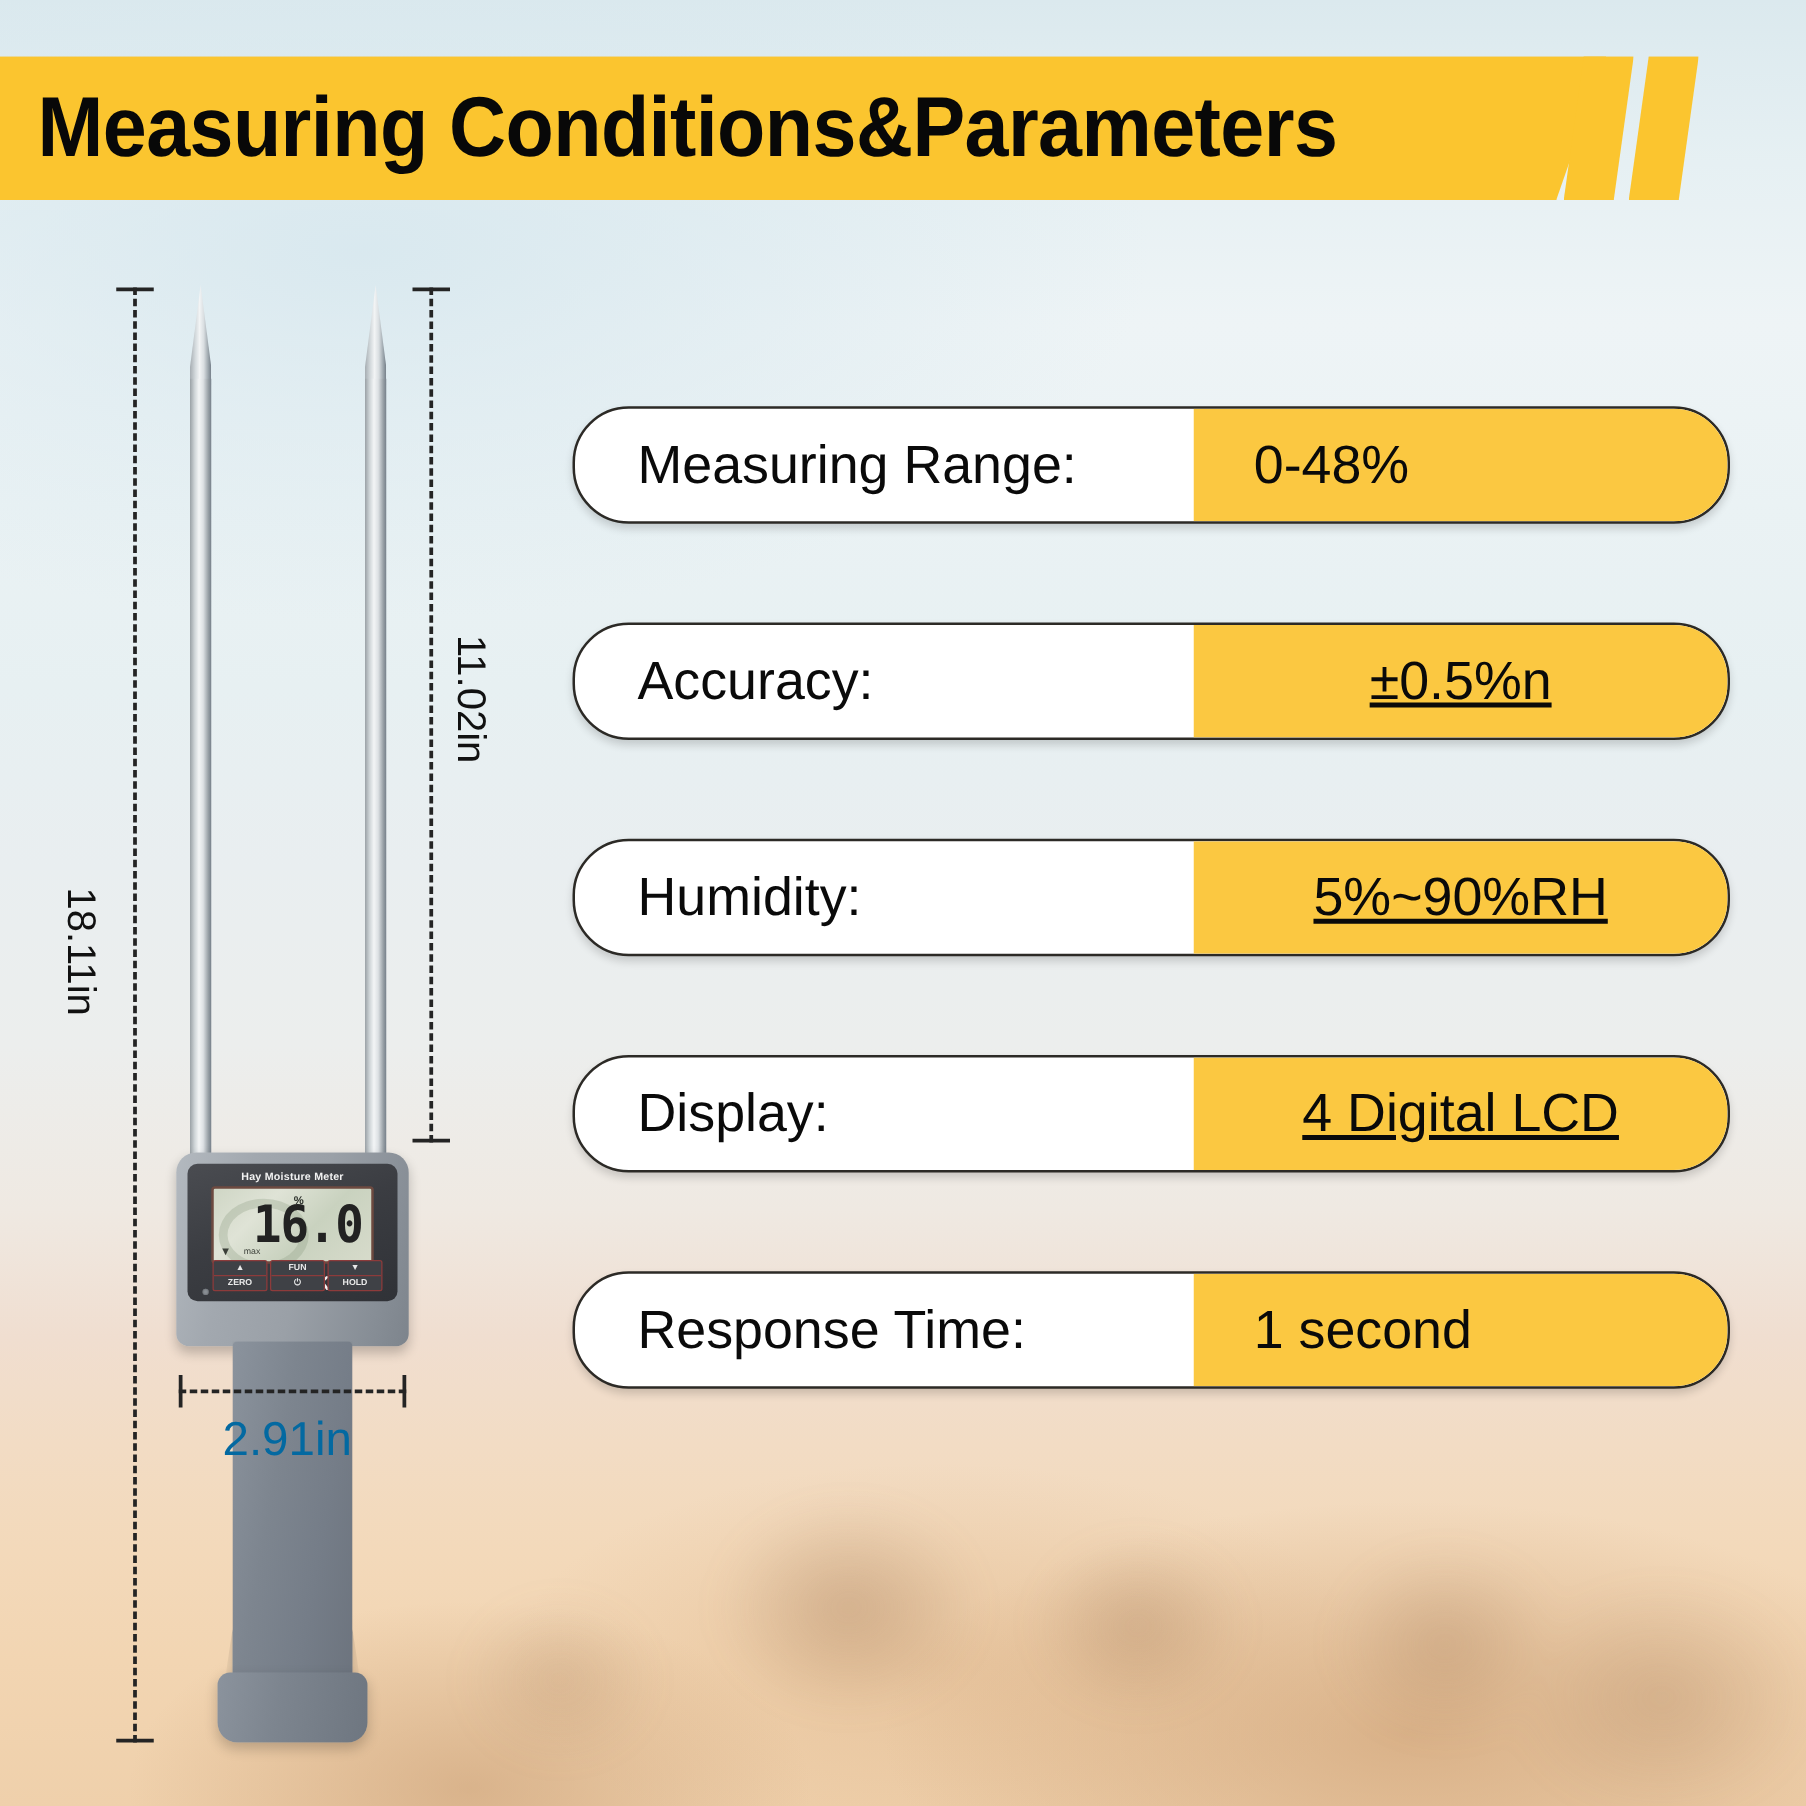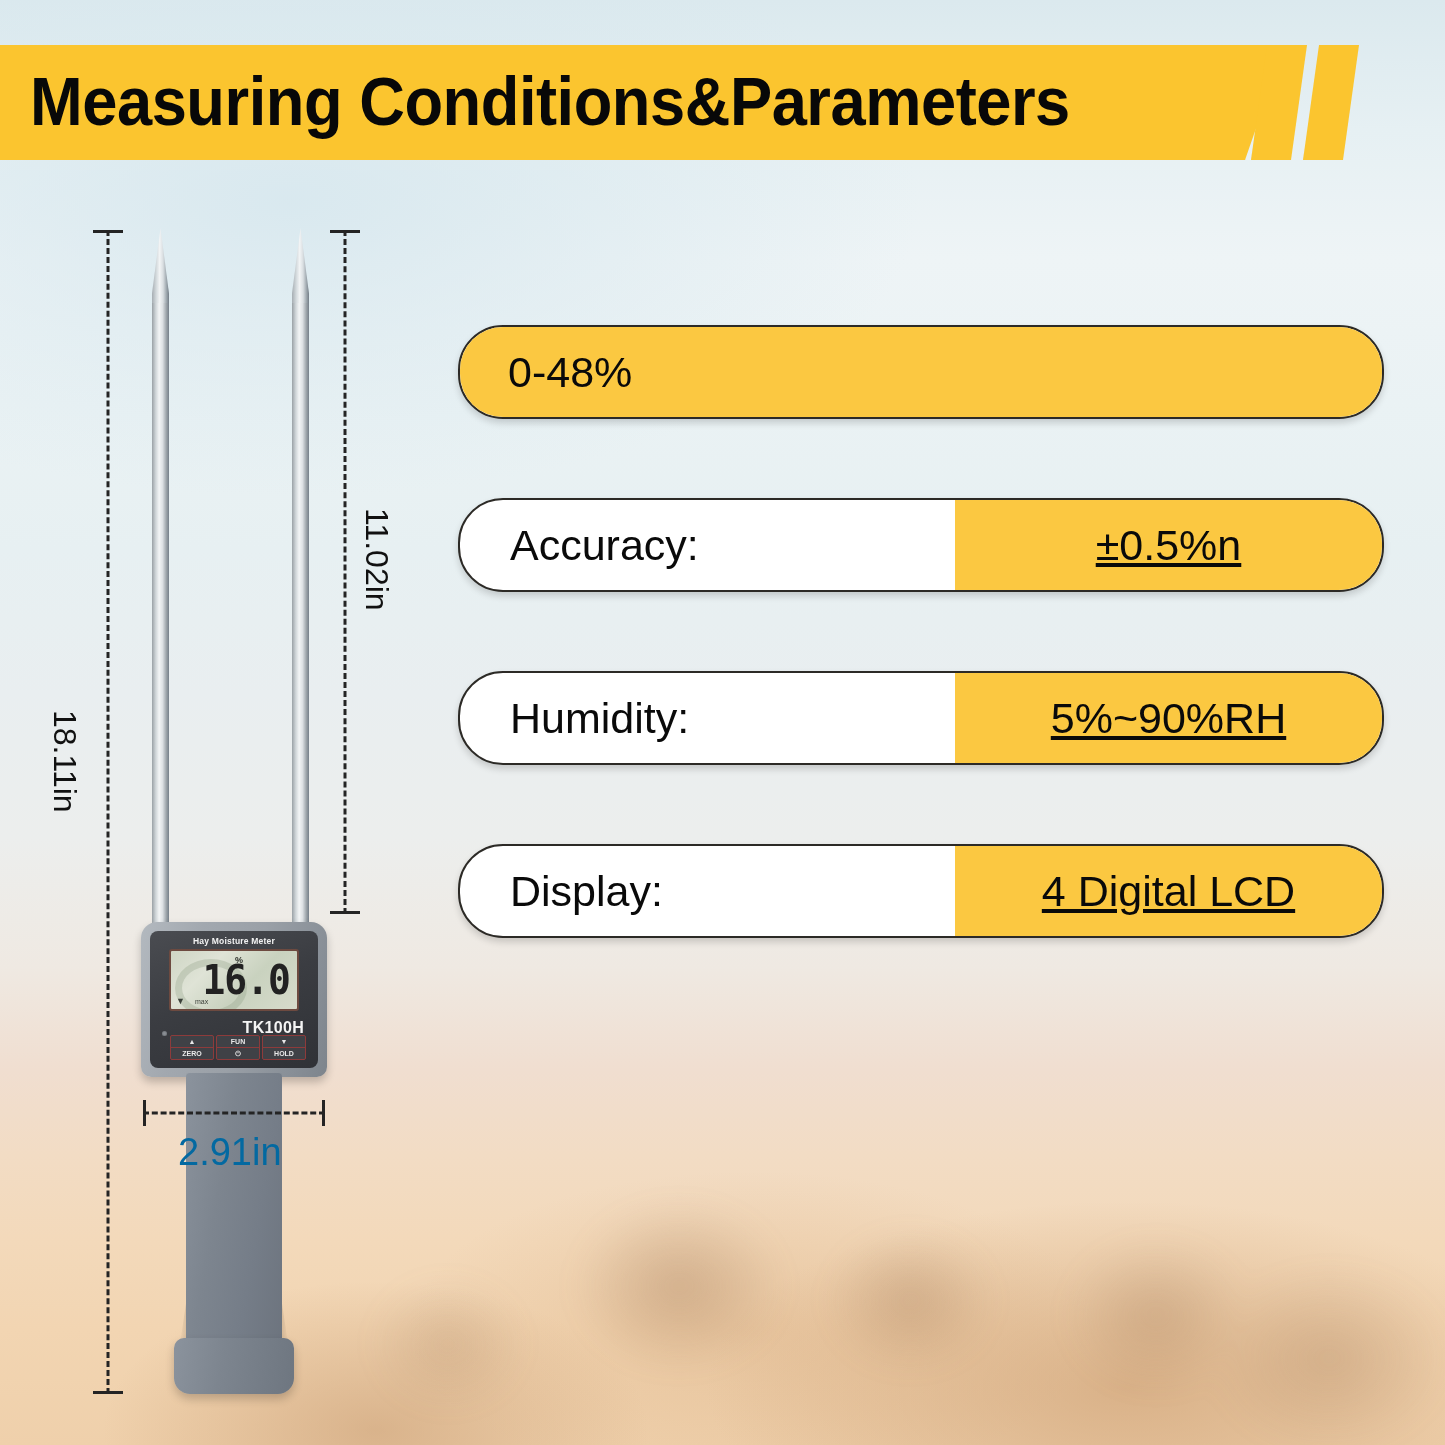--- a/index.html
+++ b/index.html
@@ -105,21 +105,21 @@
   #probe-left{left:152px;top:228px;height:705px;}
   #probe-right{left:292px;top:228px;height:705px;}
 
   #device-body{
     position:absolute;left:141px;top:922px;width:186px;height:155px;
     background:linear-gradient(105deg,#b3b9bf 0%,#a2a8af 28%,#9aa0a7 55%,#878e96 85%,#7d848c 100%);
     border-radius:16px 16px 10px 10px;
     box-shadow:0 5px 9px rgba(0,0,0,.22);
   }
   #device-face{
-    position:absolute;left:9px;top:9px;width:168px;height:137px;
+    position:absolute;left:9px;top:9px;width:168px;height:110px;
     background:linear-gradient(160deg,#4a4c51 0%,#3b3d42 45%,#303237 100%);
     border-radius:8px;
   }
   #brand-text{
     position:absolute;left:0;right:0;top:5px;text-align:center;
     font-size:8.5px;font-weight:bold;color:#f2f2f2;letter-spacing:.2px;
   }
   #lcd-frame{
     position:absolute;left:19px;top:18px;width:130px;height:62px;
     background:#6d4a40;border-radius:3px;padding:2px;box-sizing:border-box;
@@ -286,27 +286,32 @@
   <div class="dim-h" style="left:143px;top:1100px;width:182px;height:26px;">
     <div class="cap l"></div>
     <div class="line"></div>
     <div class="cap r"></div>
   </div>
   <div class="dim-label-h" style="left:178px;top:1131px;">2.91in</div>
 </div>
 
 <div id="specs">
   <div class="pill">
+    <div class="label">Measuring Range:</div>
     <div class="value">0-48%</div>
   </div>
   <div class="pill v-center">
     <div class="label">Accuracy:</div>
     <div class="value">±0.5%n</div>
   </div>
   <div class="pill v-center">
     <div class="label">Humidity:</div>
     <div class="value">5%~90%RH</div>
   </div>
   <div class="pill v-center">
     <div class="label">Display:</div>
     <div class="value">4 Digital LCD</div>
   </div>
+  <div class="pill">
+    <div class="label">Response Time:</div>
+    <div class="value">1 second</div>
+  </div>
 </div>
 
 </body></html>

